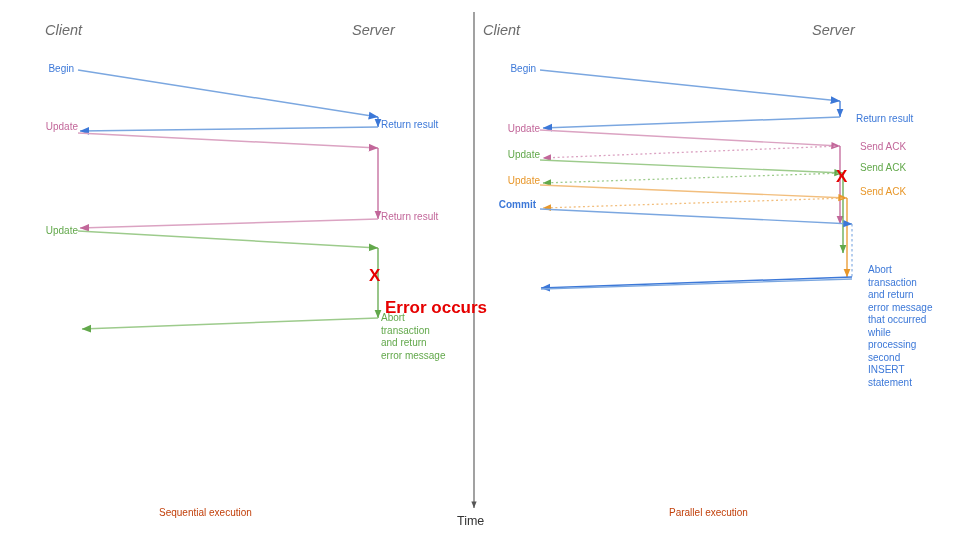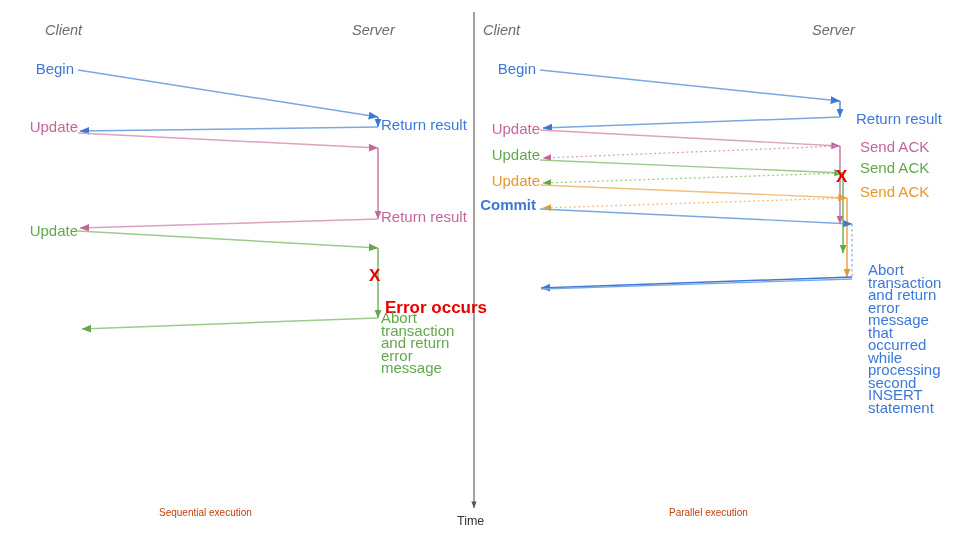--- a/index.html
+++ b/index.html
@@ -2,21 +2,21 @@
 <html><head>
 <meta charset="utf-8">
 <style>
   html,body{margin:0;padding:0;background:#ffffff;}
   body{width:960px;height:540px;overflow:hidden;
        font-family:"Liberation Sans","DejaVu Sans",sans-serif;}
   #stage{position:relative;width:960px;height:444px;}
   svg.layer{position:absolute;top:0;left:0;width:960px;height:540px;}
   .lbl{position:absolute;white-space:pre;line-height:12.5px;}
   .hdr{font-style:italic;font-size:14.5px;color:#6b6b6b;}
-  .msg{font-size:15px;}
+  .msg{font-size:10px;}
   .cap{font-size:10px;color:#c2410c;}
   .timelbl{font-size:12.5px;color:#333333;}
   .right{transform:translateX(-100%);}
   .blue{color:#3c78d8;}
   .pink{color:#c2679a;}
   .green{color:#62a84b;}
   .orange{color:#e8972a;}
   .red{color:#e60000;font-weight:bold;font-size:17px;font-family:"Liberation Sans",sans-serif;}
 </style>
 </head>

